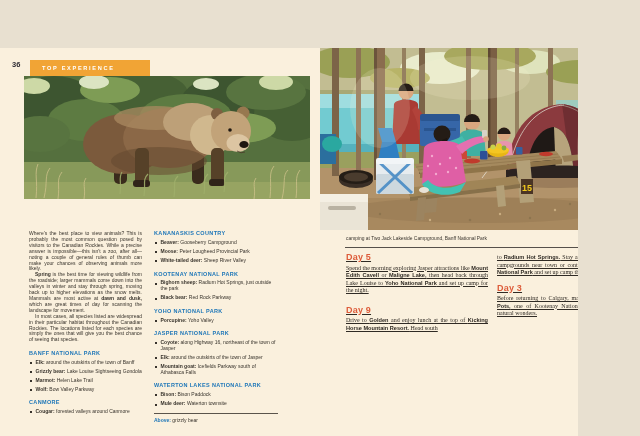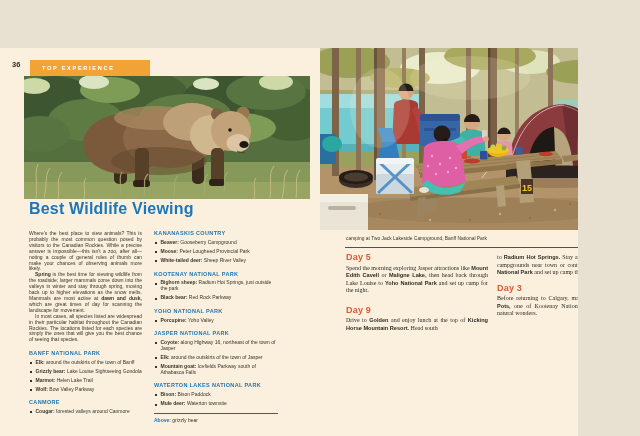--- a/index.html
+++ b/index.html
@@ -29,21 +29,21 @@
   .col ul{margin:0;padding:0;list-style:none;}
   .col li{position:relative;padding-left:6.5px;margin:0 0 3.2px;}
   .col li::before{content:"";position:absolute;left:1px;top:2.1px;width:2px;height:2px;background:#38332c;}
   .rule{border:none;border-top:0.8px solid #5a544b;margin:6px 0 3.5px;}
   .above-label{color:#1d76b8;font-weight:bold;}
 
   
   .camp-photo{left:320px;top:0;width:320px;height:182px;text-decoration:underline;}
   .caption{left:346px;top:188px;width:290px;font-size:4.9px;color:#3a352e;}
   .caption-rule{left:345px;top:199px;width:292px;border:none;border-top:0.9px solid#55504a;margin:0;}
-  .rcol{font-size:6px;line-height:7.5px;font-family:"Liberation Serif",serif;color:#2f2a24;}
+  .rcol{font-size:6px;line-height:7.5px;font-family:"Liberation Serif",serif;color:#2f2a24;text-decoration:underline;}
   .rcol1{left:346px;top:206px;width:142px;}
   .rcol2{left:497px;top:206px;width:140px;}
   .rcol p{margin:0;text-align:justify;}
   .day-h{font-family:"Liberation Sans",sans-serif;font-size:9px;font-weight:bold;
     color:#dd5b39;margin:0 0 3px;letter-spacing:0.2px;}
   .day-h.gap{margin-top:12px;}
   .day-h.gap-sm{margin-top:8px;}
   .rcol b{font-family:"Liberation Sans",sans-serif;font-size:5.6px;}
 </style>
 </head>
@@ -112,21 +112,20 @@
       <g stroke="#9fae6a" stroke-width="1.2" fill="none" opacity="0.9">
         <path d="M96,118 C98,106 94,102 98,96"></path>
         <path d="M120,120 C122,108 118,104 124,98"></path>
         <path d="M180,118 C182,108 178,104 184,98"></path>
         <path d="M200,116 C202,106 198,102 204,96"></path>
         <path d="M150,121 C152,110 148,106 154,100"></path>
       </g>
     </svg>
   </div>
 
-  <div class="abs title">Best Wildlife Viewing</div>
 
   <div class="abs col col1">
     <p><span>Where's the best place to view animals? This is probably the most common question posed by visitors to the Canadian Rockies. While a precise answer is impossible—this isn't a zoo, after all—noting a couple of general rules of thumb can make your chances of observing animals more likely.</span></p>
     <p class="ind"><b>Spring</b><span> is the best time for viewing wildlife from the roadside; larger mammals come down into the valleys in winter and stay through spring, moving back up to higher elevations as the snow melts. Mammals are most active at </span><b>dawn and dusk,</b><span> which are great times of day for scanning the landscape for movement.</span></p>
     <p class="ind"><span>In most cases, all species listed are widespread in their particular habitat throughout the Canadian Rockies. The locations listed for each species are simply the ones that will give you the best chance of seeing that species.</span></p>
 
     <h3>BANFF NATIONAL PARK</h3>
     <ul>
       <li><b>Elk:</b> <span>around the outskirts of the town of Banff</span></li>
       <li><b>Grizzly bear:</b> <span>Lake Louise Sightseeing Gondola</span></li>

